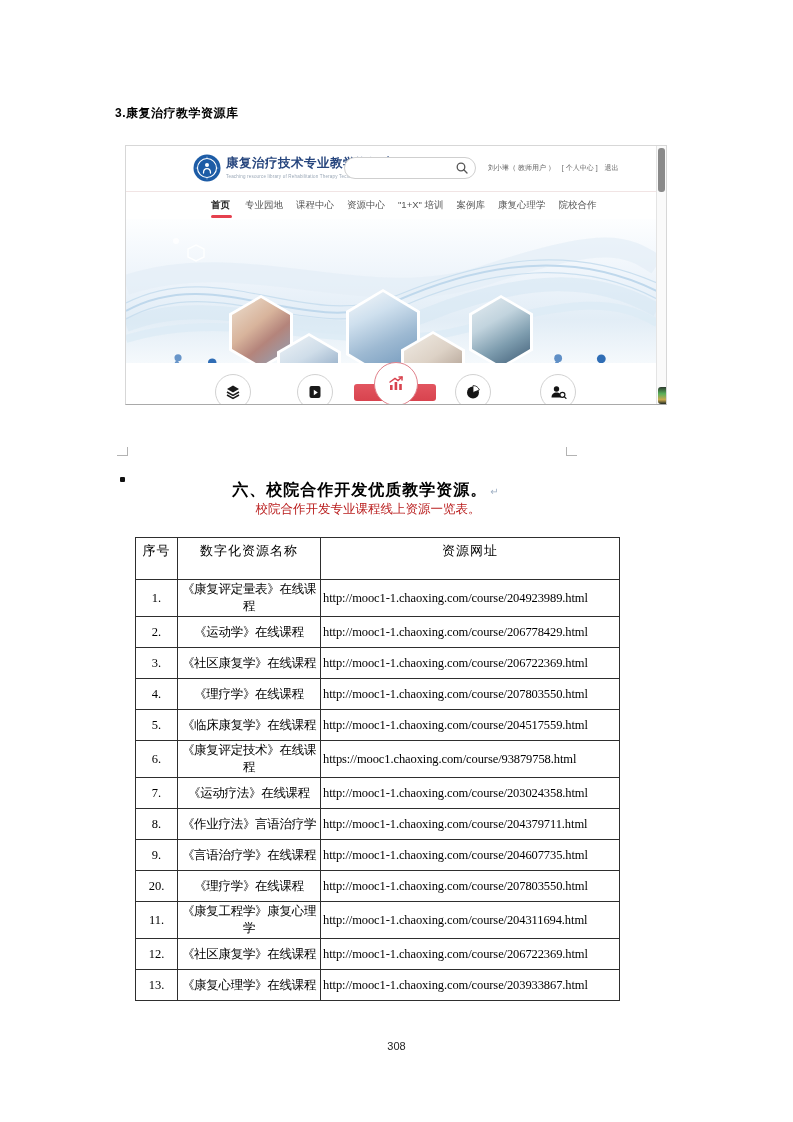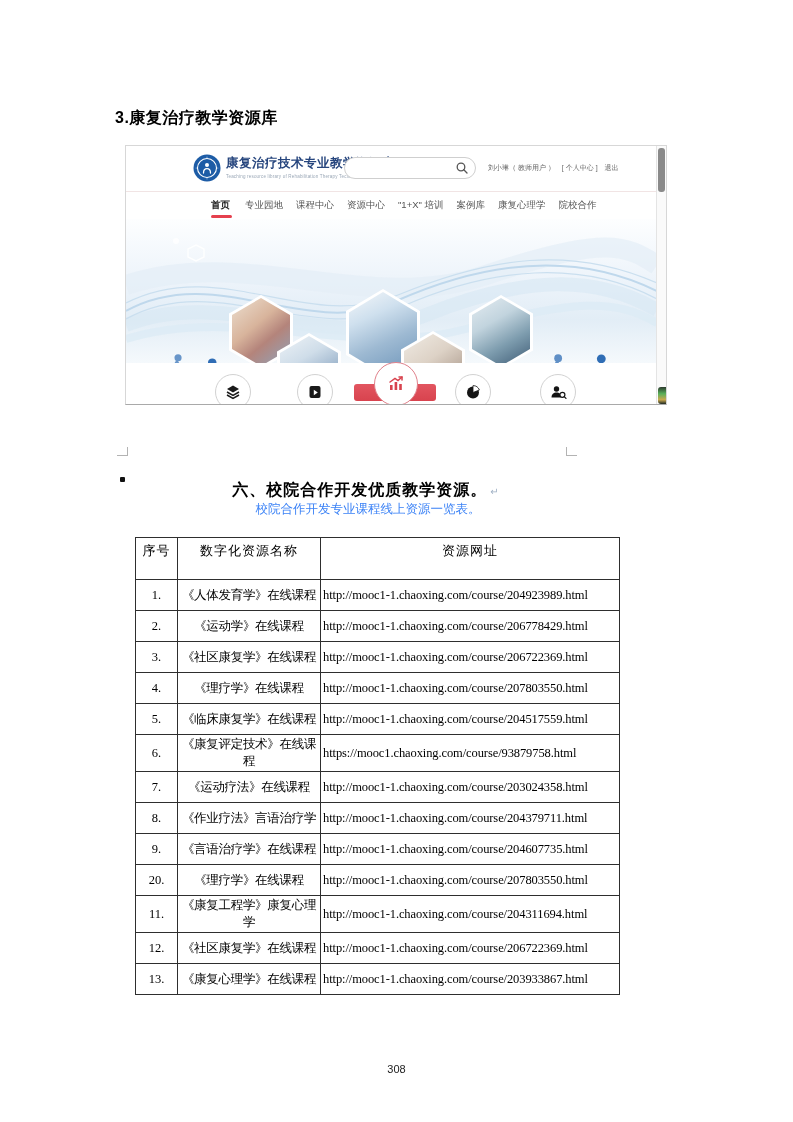--- a/index.html
+++ b/index.html
@@ -1,21 +1,21 @@
 <!DOCTYPE html>
 <html style="--accent: #e5404e; --tborder: #2e2e2e;"><head>
 <meta charset="utf-8">
 <style>
   html,body{margin:0;padding:0;background:#fff;}
   body{width:793px;height:1122px;overflow:hidden;position:relative;
        font-family:"Liberation Sans",sans-serif;color:#000;}
   #page{position:absolute;inset:0;background:#fff;}
 
   
-  .doc-title{position:absolute;left:115px;top:97px;font-size:16px;font-weight:bold;
+  .doc-title{position:absolute;left:115px;top:97px;font-size:12px;font-weight:bold;
              font-family:"Liberation Sans",sans-serif;letter-spacing:.5px;}
 
   
   .shot{position:absolute;left:125px;top:145px;width:540px;height:258px;background:#fff;
         border:1px solid #d7d7d7;border-bottom:1px solid #a9a9a9;overflow:hidden;}
   .site-header{position:absolute;left:0;top:0;width:531px;height:45px;background:#fff;
                border-bottom:1px solid #f1e4e4;}
   .logo-badge{position:absolute;left:67px;top:8px;width:28px;height:28px;}
   .logo-text{position:absolute;left:100px;top:9px;}
   .logo-title{font-size:12.5px;font-weight:bold;color:#27467e;letter-spacing:.5px;}
@@ -60,36 +60,36 @@
   .bmark{position:absolute;width:10px;height:8px;border-color:#b3b3b3;}
   .bmark-left{left:117px;top:447px;border-bottom:1px solid #b3b3b3;border-right:1px solid #b3b3b3;}
   .bmark-right{left:566px;top:447px;border-bottom:1px solid #b3b3b3;border-left:1px solid #b3b3b3;}
   .bullet{position:absolute;left:120px;top:477px;width:5px;height:5px;background:#111;border-radius:1px;}
 
   
   .sec-head{position:absolute;left:115px;top:464px;width:470px;text-align:center;margin:16px;
             font-size:16px;font-weight:bold;font-family:"Liberation Sans",sans-serif;letter-spacing:1px;}
   .pmark{font-size:10px;color:#9fb0c4;font-weight:normal;margin-left:3px;}
   .sec-sub{position:absolute;left:115px;top:501px;width:506px;text-align:center;margin:0;
-           font-size:12.5px;font-family:"Liberation Serif",serif;color:#3b82f6;}
+           font-size:12.5px;font-family:"Liberation Serif",serif;color:#b91c1c;}
 
   
   table.res{position:absolute;left:135px;top:537px;width:484px;border-collapse:collapse;
             table-layout:fixed;font-family:"Liberation Serif",serif;}
   table.res col.c-no{width:42px;} table.res col.c-name{width:143px;} table.res col.c-url{width:299px;}
   table.res th,table.res td{border:1px solid var(--tborder,#2e2e2e);padding:1px 2px;}
   table.res th{font-size:13px;font-weight:normal;vertical-align:top;padding-top:4px;height:36px;
                text-align:center;letter-spacing:1px;}
   table.res td{height:28px;vertical-align:middle;font-size:12.5px;}
   td.col-no{text-align:center;font-size:11.5px;font-family:"Liberation Serif",serif;}
   td.col-name{text-align:center;letter-spacing:-0.3px;}
   td.col-url{text-align:left;padding-left:6px;font-size:12px;white-space:nowrap;letter-spacing:-0.1px;}
 
   
-  .pagenum{position:absolute;left:0;top:1040px;width:793px;text-align:center;font-size:11px;color:#222;margin-top:23px;}
+  .pagenum{position:absolute;left:0;top:1040px;width:793px;text-align:center;font-size:11px;color:#222;}
 </style>
 </head>
 <body>
 
 <div id="page">
 
   <h1 class="doc-title">3.康复治疗教学资源库</h1>
 
   <section class="shot">
 
@@ -233,21 +233,21 @@
     <thead>
       <tr>
         <th>序号</th>
         <th>数字化资源名称</th>
         <th>资源网址</th>
       </tr>
     </thead>
     <tbody>
         <tr>
           <td class="col-no">1.</td>
-          <td class="col-name">《人体发育学》在线课程</td>
+          <td class="col-name">《康复评定量表》在线课程</td>
           <td class="col-url">http://mooc1-1.chaoxing.com/course/204923989.html</td>
         </tr>
         <tr>
           <td class="col-no">2.</td>
           <td class="col-name">《运动学》在线课程</td>
           <td class="col-url">http://mooc1-1.chaoxing.com/course/206778429.html</td>
         </tr>
         <tr>
           <td class="col-no">3.</td>
           <td class="col-name">《社区康复学》在线课程</td>

